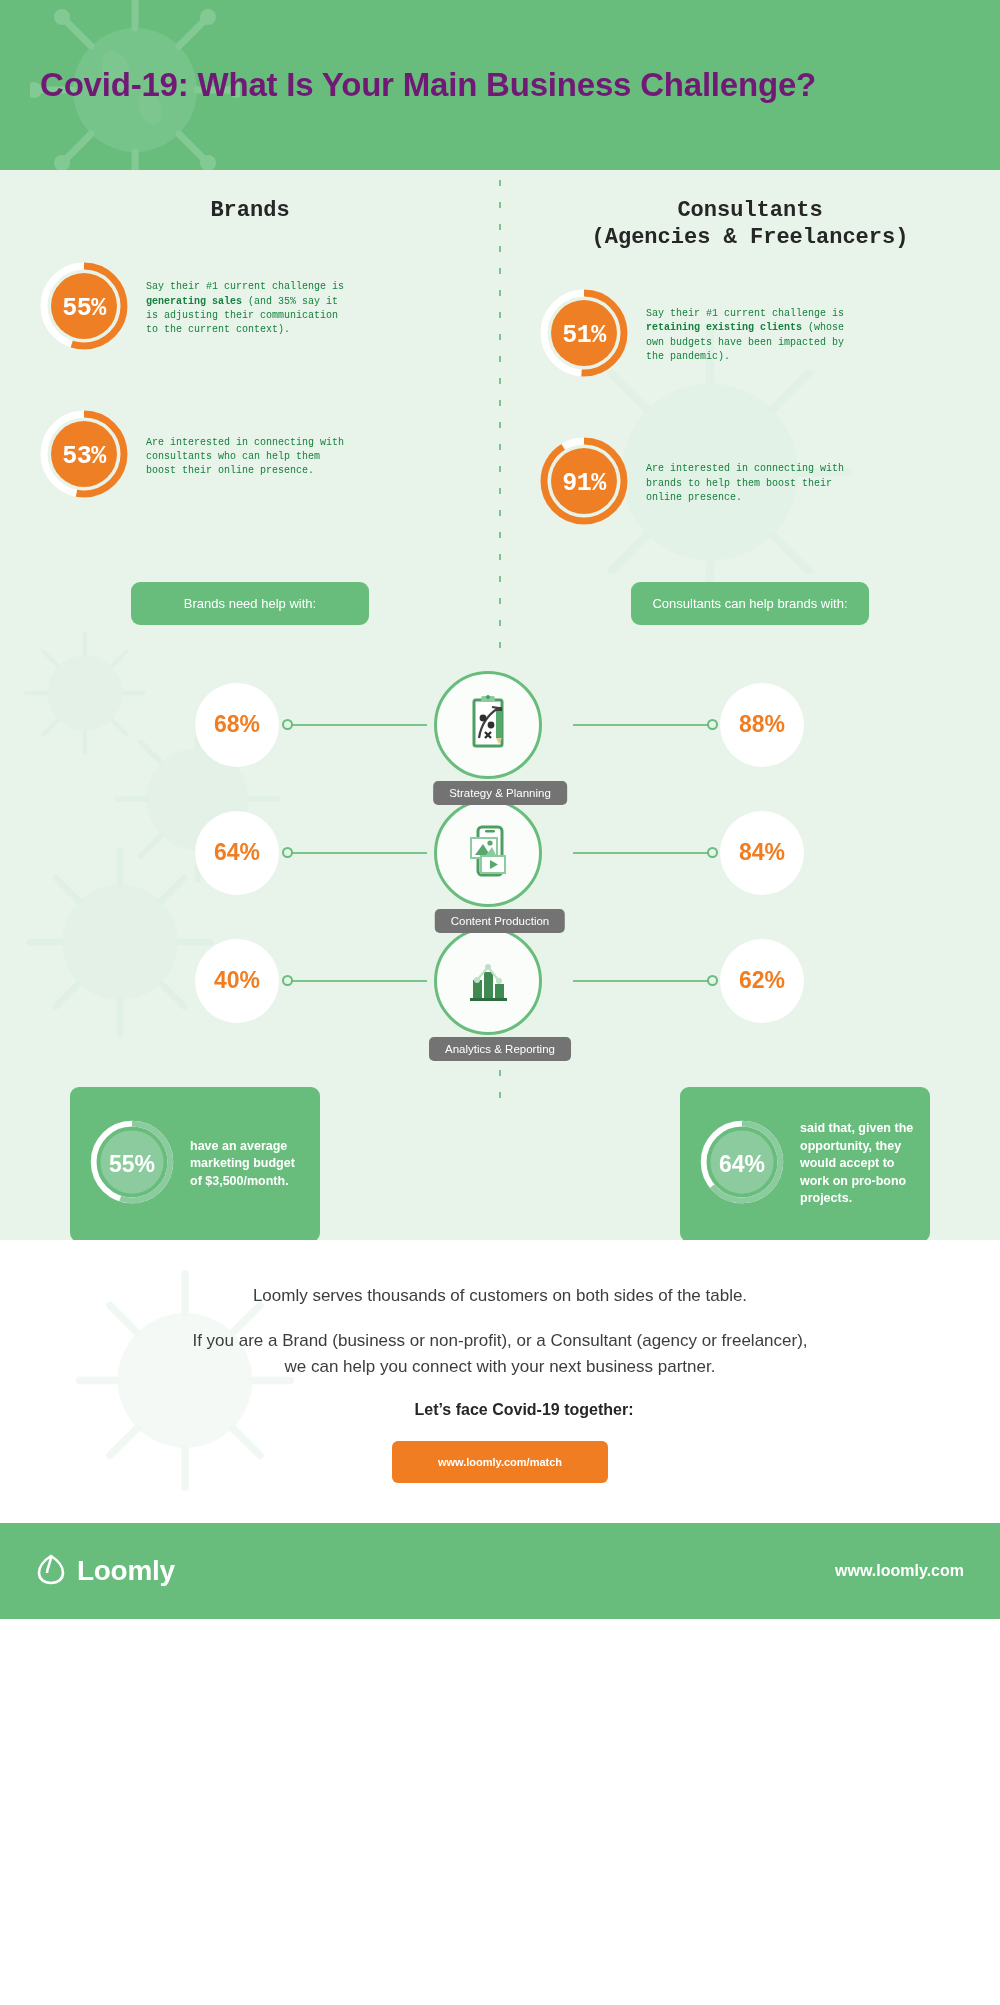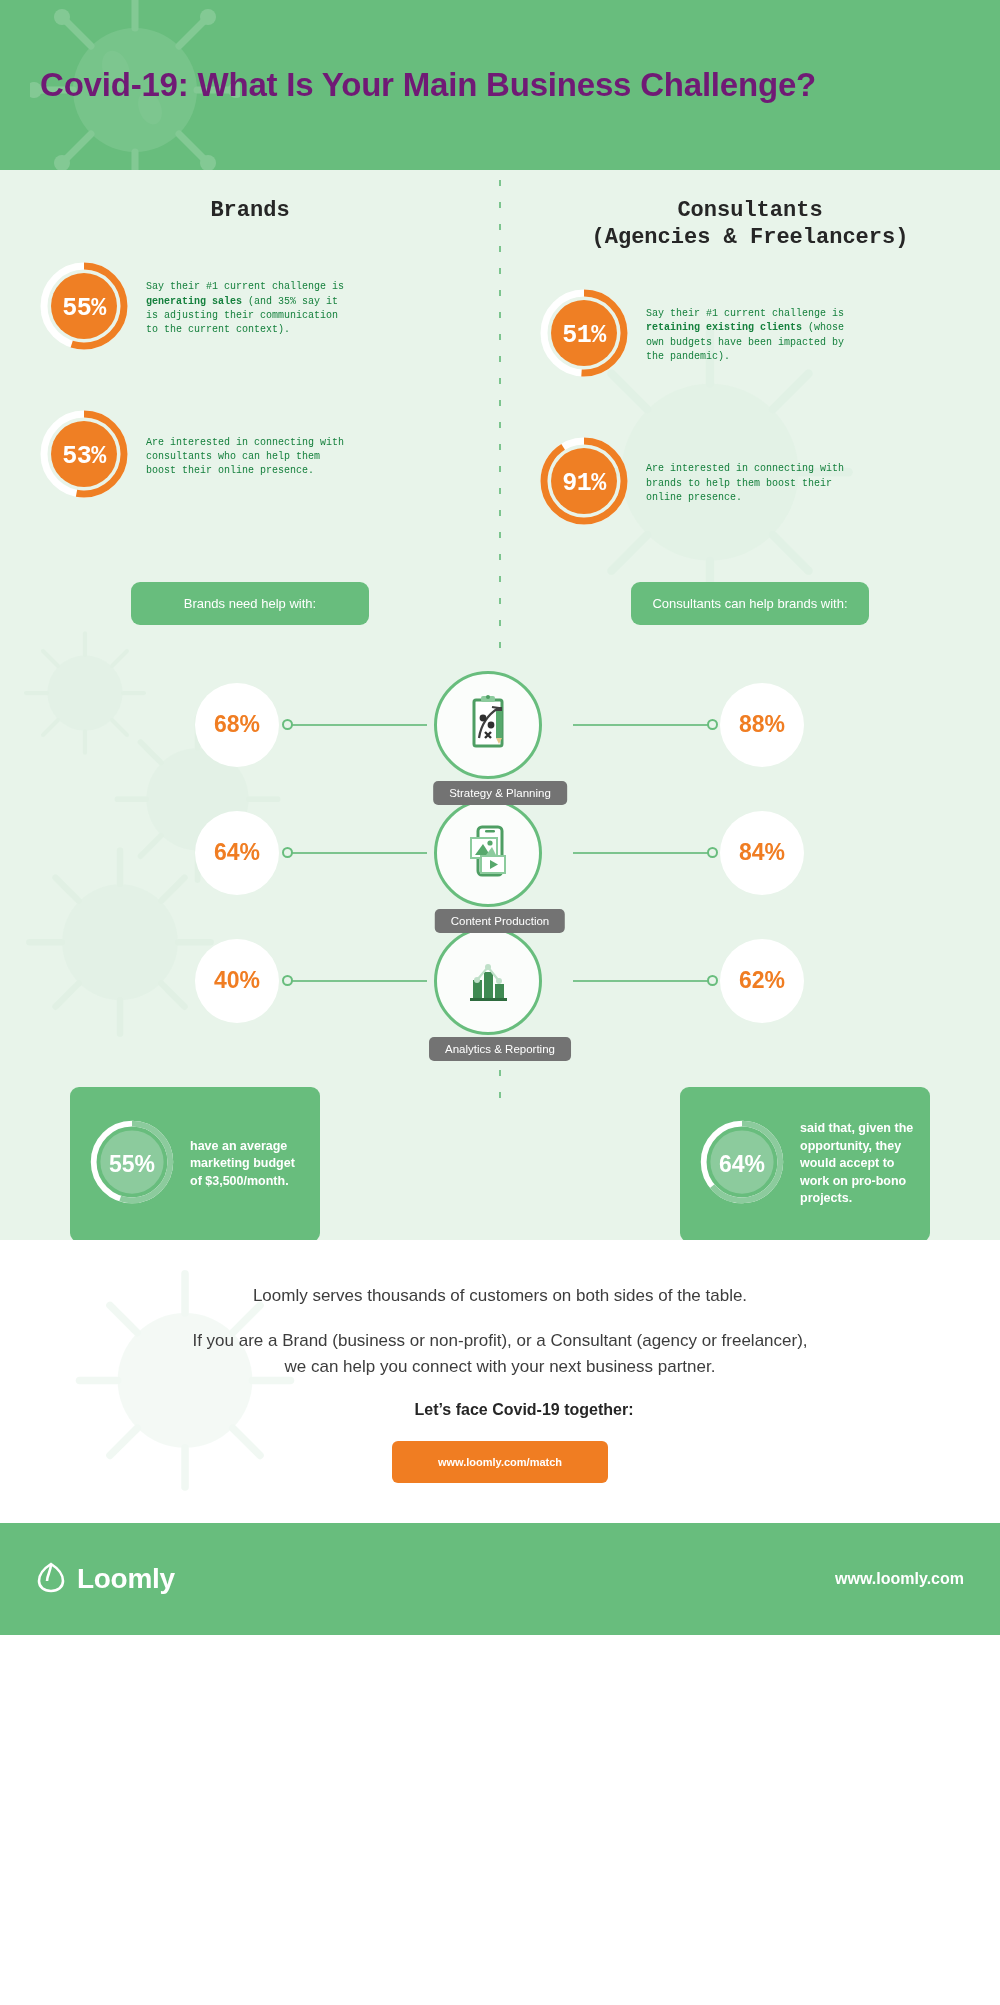--- a/index.html
+++ b/index.html
@@ -111,21 +111,21 @@
   .cta-l1 { font-size: 17px; color: #3d3d3d; }
   .cta-l2 { font-size: 17px; color: #3d3d3d; margin-top: 22px; line-height: 1.5; }
   .cta-l3 { font-size: 16px; color: #262626; font-weight: bold; margin-top: 22px; padding-left: 48px; }
   .cta-btn {
     display: inline-block; margin-top: 22px; background: #f07d22; color: #fff;
     font-size: 11px; font-weight: bold; padding: 15px 46px; border-radius: 6px;
     border: none; cursor: pointer; font-family: "Liberation Sans", sans-serif;
   }
 
   
-  .footer { height: 112px; background: #68bd7d; display: flex; align-items: center;
+  .footer { height: 96px; background: #68bd7d; display: flex; align-items: center;
             justify-content: space-between; padding: 4px 36px; }
   .brand { display: flex; align-items: center; gap: 11px; }
   .brand .bname { color: #fff; font-size: 28px; font-weight: bold; letter-spacing: -.3px; }
   .furl { color: #fff; font-size: 16px; font-weight: bold; }
 </style>
 </head>
 <body>
 
 <div class="page">
 

